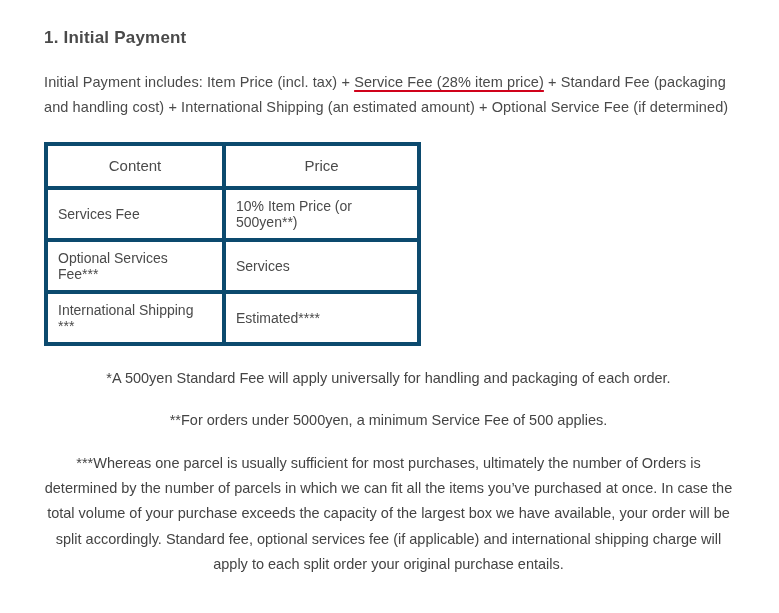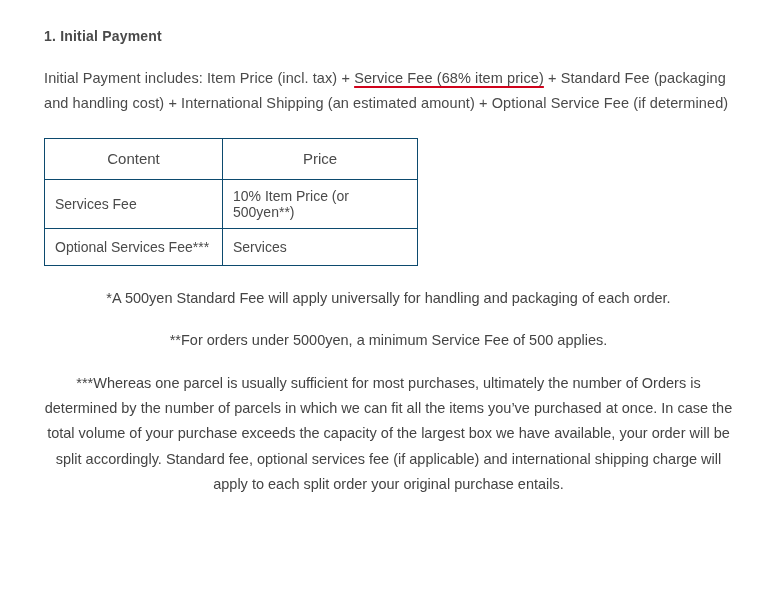--- a/index.html
+++ b/index.html
@@ -13,21 +13,21 @@
     font-family: "Liberation Sans", sans-serif;
     color: #444444;
     font-size: 14.5px;
     overflow: hidden;
   }
   .page {
     padding: 18px 46px 0 44px;
     box-sizing: border-box;
   }
   h2.section-title {
-    font-size: 14px;
+    font-size: 17px;
     font-weight: bold;
     color: #4a4a4a;
     margin: 10px 0 22px 0;
     letter-spacing: 0.2px;
   }
   p.para {
     margin: 0 0 16px 0;
     line-height: 1.72;
     color: #4a4a4a;
     letter-spacing: 0.1px;
@@ -42,21 +42,21 @@
     text-underline-offset: 3px;
     color: #4a4a4a;
   }
   table.fee-table {
     border-collapse: collapse;
     width: 373px;
     margin: 6px 0 20px 0;
     table-layout: fixed;
   }
   table.fee-table td, table.fee-table th {
-    border: 1px solid #0c4a6e;
+    border: 4px solid #0c4a6e;
     padding: 8px 10px;
     font-weight: normal;
     color: #4a4a4a;
     font-size: 14px;
     height: 20px;
     vertical-align: middle;
   }
   table.fee-table thead th {
     text-align: center;
     font-size: 15px;
@@ -70,21 +70,21 @@
     text-align: center;
   }
 </style>
 </head>
 <body>
 
 <div class="page">
 
   <h2 class="section-title">1. Initial Payment</h2>
 
-  <p class="para intro"><span>Initial Payment includes: Item Price (incl. tax) + </span><span class="underline-red">Service Fee (68% item price)</span><span> + Standard Fee (packaging and handling cost) + International Shipping (an estimated amount) + Optional Service Fee (if determined)</span></p>
+  <p class="para intro"><span>Initial Payment includes: Item Price (incl. tax) + </span><span class="underline-red">Service Fee (28% item price)</span><span> + Standard Fee (packaging and handling cost) + International Shipping (an estimated amount) + Optional Service Fee (if determined)</span></p>
 
 
   <table class="fee-table">
     <colgroup>
         <col class="c1">
         <col class="c2">
       </colgroup>
     <thead>
       <tr>
         <th>Content</th>
@@ -93,20 +93,24 @@
     </thead>
     <tbody>
       <tr>
         <td>Services Fee</td>
         <td>10% Item Price (or 500yen**)</td>
       </tr>
       <tr>
         <td>Optional Services Fee***</td>
         <td>Services</td>
       </tr>
+      <tr>
+        <td>International Shipping ***</td>
+        <td>Estimated****</td>
+      </tr>
     </tbody>
   </table>
 
   <div class="notes">
     <p>*A 500yen Standard Fee will apply universally for handling and packaging of each order.</p>
     <p>**For orders under 5000yen, a minimum Service Fee of 500 applies.</p>
     <p>***Whereas one parcel is usually sufficient for most purchases, ultimately the number of Orders is determined by the number of parcels in which we can fit all the items you’ve purchased at once. In case the total volume of your purchase exceeds the capacity of the largest box we have available, your order will be split accordingly. Standard fee, optional services fee (if applicable) and international shipping charge will apply to each split order your original purchase entails.</p>
 
   </div>
 

